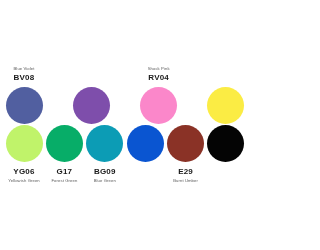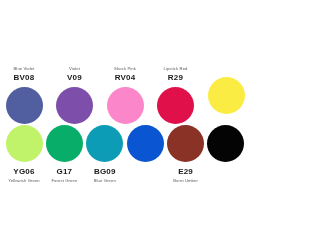--- a/index.html
+++ b/index.html
@@ -42,21 +42,21 @@
   }
 
   .swatch-cell {
     width: 40px;
     display: flex;
     flex-direction: column;
     align-items: center;
   }
 
   .swatch-cell.labels-above {
-    justify-content: center;
+    justify-content: flex-end;
   }
 
   .swatch-cell.labels-below {
     justify-content: flex-start;
   }
 
   .label-block {
     display: flex;
     flex-direction: column;
     align-items: center;
@@ -102,42 +102,31 @@
 
     <div class="swatch-cell labels-above">
       <div class="label-block">
         <span class="color-name">Blue Violet</span>
         <span class="color-code">BV08</span>
       </div>
       <div class="color-dot" style="background-color: rgb(81, 95, 160);"></div>
     </div>
 
     <div class="swatch-cell labels-above">
-      <div class="label-block">
-        <span class="color-name">Violet</span>
-        <span class="color-code">V09</span>
-      </div>
       <div class="color-dot" style="background-color: rgb(126, 78, 171);"></div>
     </div>
 
     <div class="swatch-cell labels-above">
       <div class="label-block">
         <span class="color-name">Shock Pink</span>
         <span class="color-code">RV04</span>
       </div>
       <div class="color-dot" style="background-color: rgb(251, 135, 202);"></div>
     </div>
 
-    <div class="swatch-cell labels-above">
-      <div class="label-block">
-        <span class="color-name">Lipstick Red</span>
-        <span class="color-code">R29</span>
-      </div>
-      <div class="color-dot" style="background-color: rgb(224, 16, 74);"></div>
-    </div>
 
 
     <div class="swatch-cell labels-above">
       <div class="color-dot" style="background-color: rgb(251, 236, 68);"></div>
     </div>
 
   </div>
 
   <div class="swatch-row row-bottom">
 

